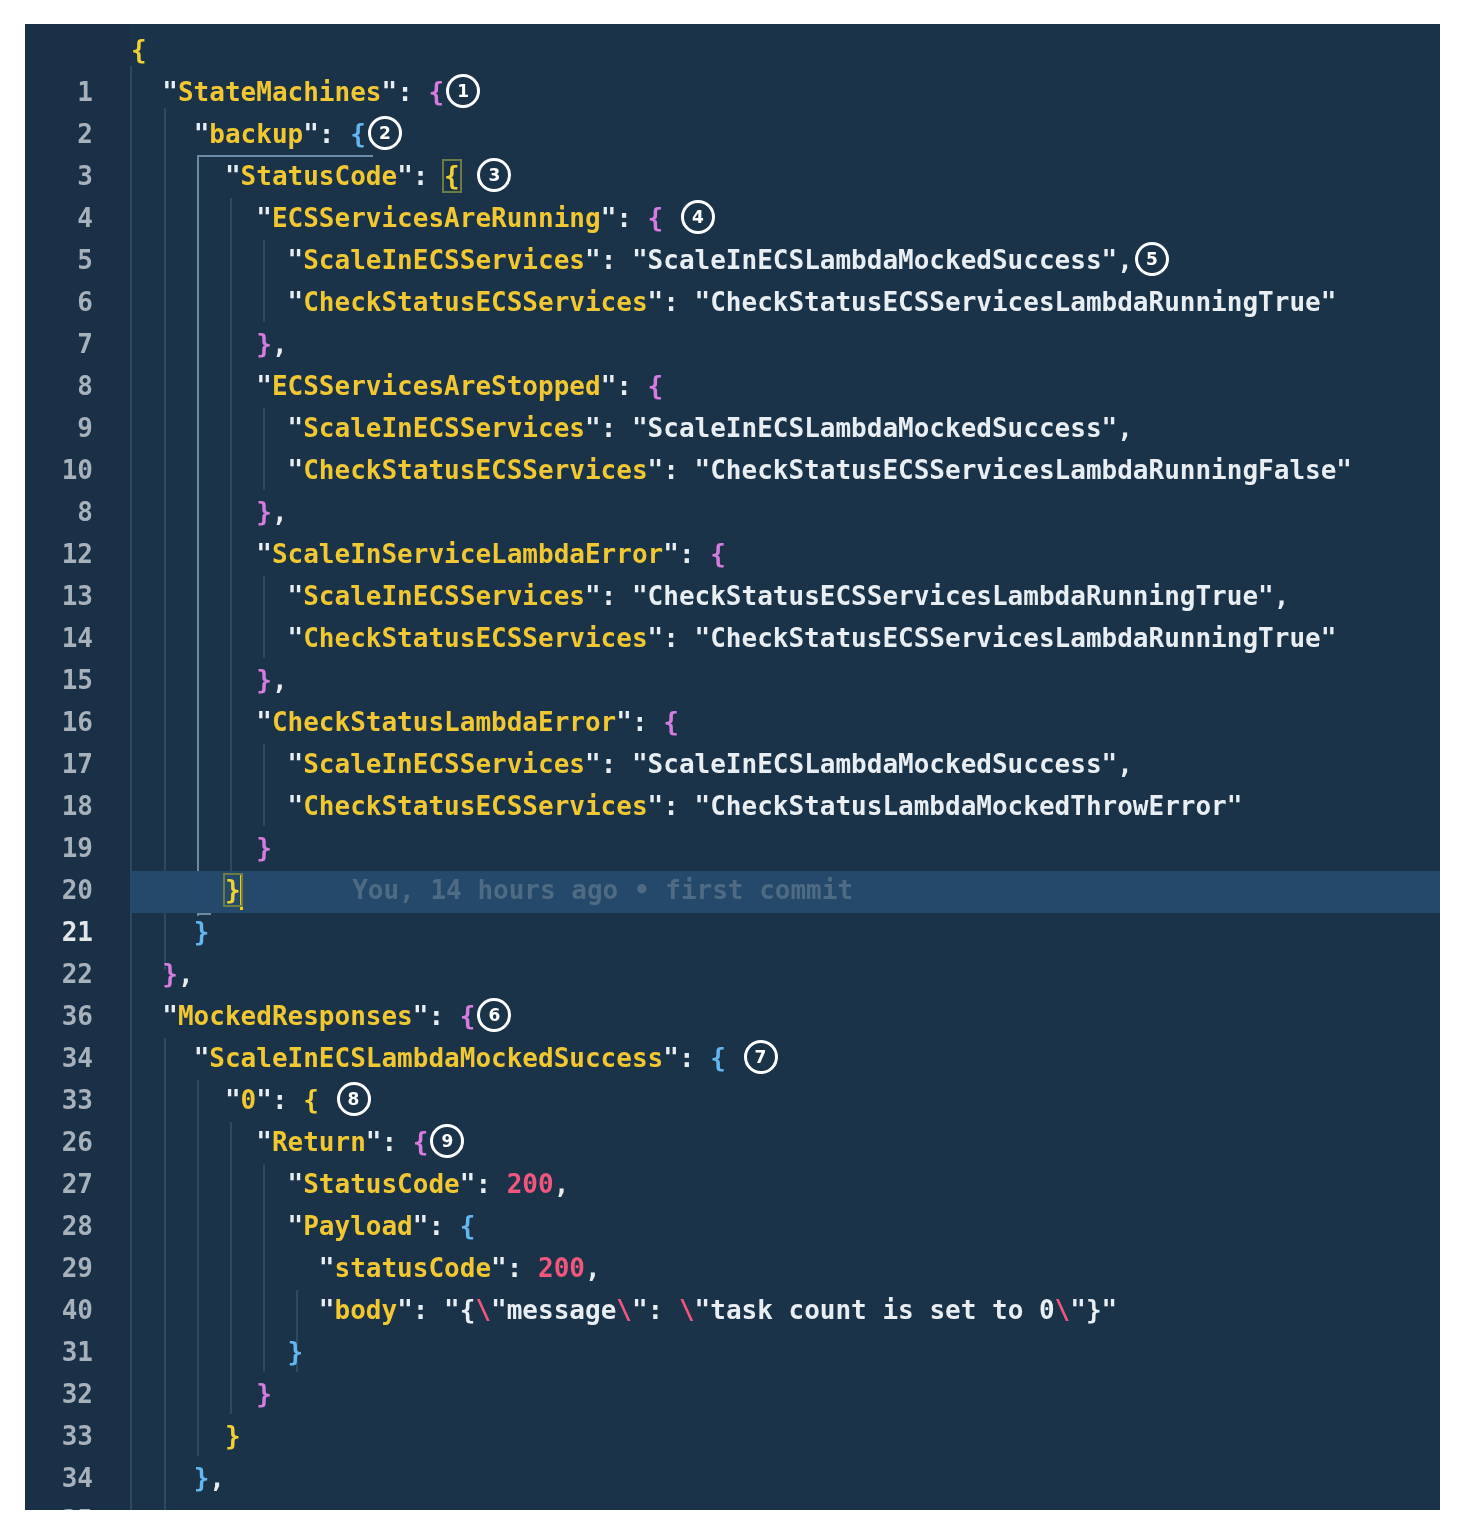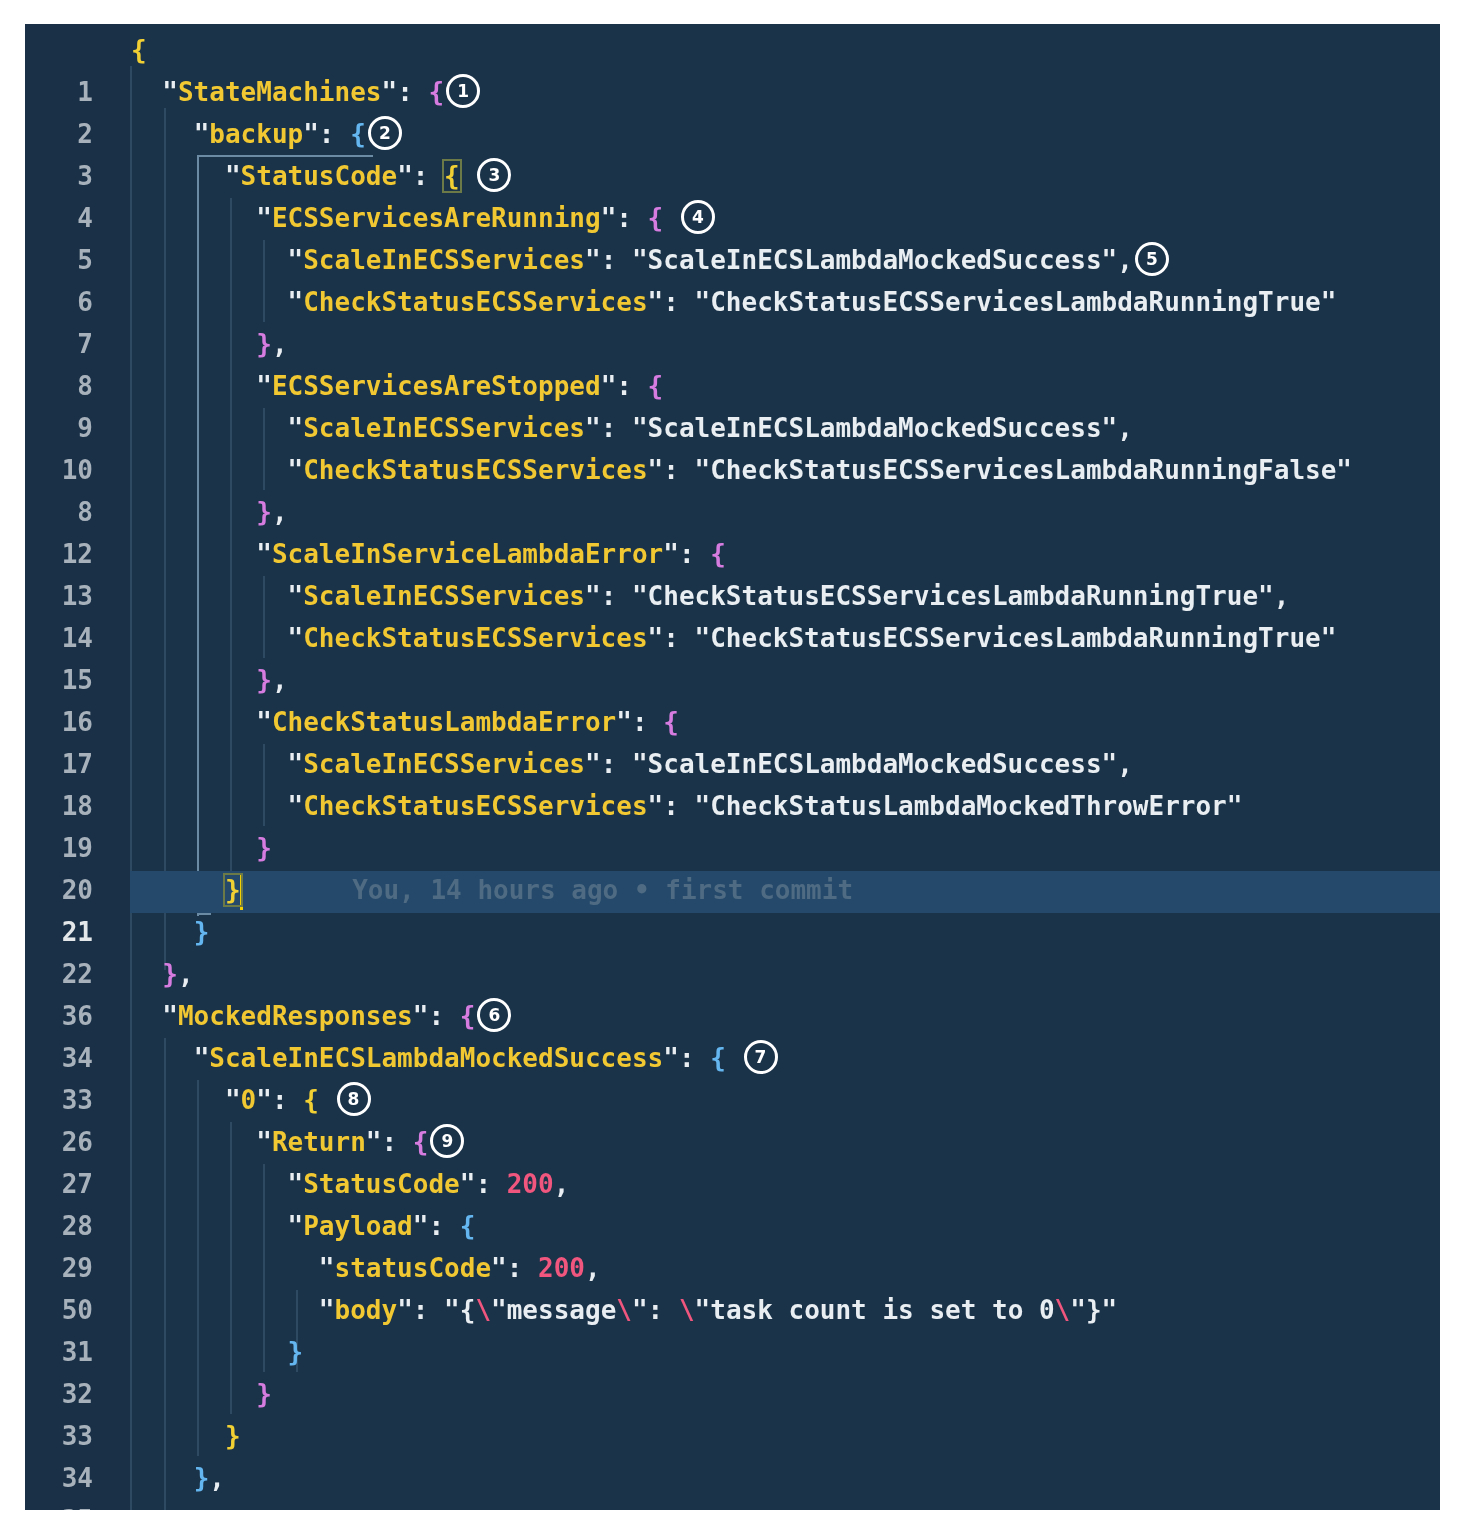--- a/index.html
+++ b/index.html
@@ -199,21 +199,21 @@
     <span class="ln">28</span>
     <span class="code">          <span class="q">"</span><span class="k">StatusCode</span><span class="q">"</span><span class="p">: </span><span class="n">200</span><span class="p">,</span></span>
   </div>
 
   <div class="line" style="top:1181px">
     <span class="ln">29</span>
     <span class="code">          <span class="q">"</span><span class="k">Payload</span><span class="q">"</span><span class="p">: </span><span class="b3">{</span></span>
   </div>
 
   <div class="line" style="top:1223px">
-    <span class="ln">50</span>
+    <span class="ln">40</span>
     <span class="code">            <span class="q">"</span><span class="k">statusCode</span><span class="q">"</span><span class="p">: </span><span class="n">200</span><span class="p">,</span></span>
   </div>
 
   <div class="line" style="top:1265px">
     <span class="ln">31</span>
     <span class="code">            <span class="q">"</span><span class="k">body</span><span class="q">"</span><span class="p">: </span><span class="s">"</span><span class="s">{</span><span class="e">\</span><span class="s">"</span><span class="s">message</span><span class="e">\</span><span class="s">": </span><span class="e">\</span><span class="s">"</span><span class="s">task count is set to 0</span><span class="e">\</span><span class="s">"</span><span class="s">}</span><span class="s">"</span></span>
   </div>
 
   <div class="line" style="top:1307px">
     <span class="ln">32</span>

